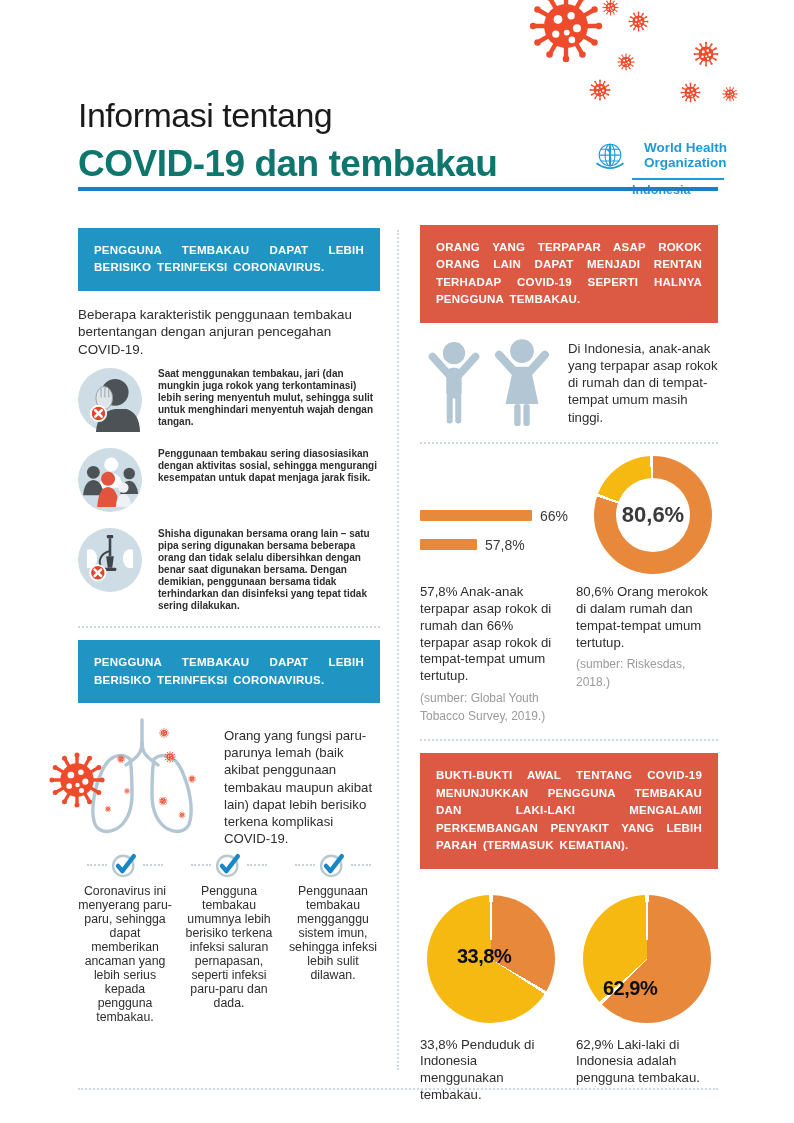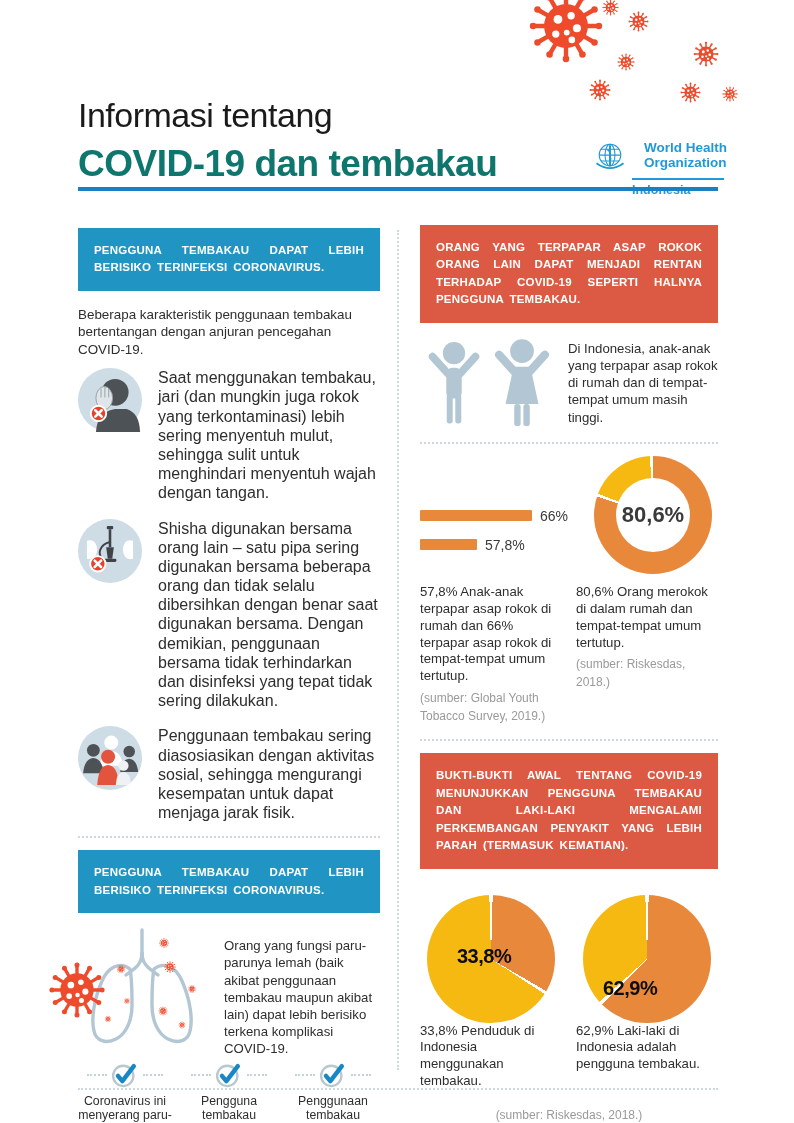--- a/index.html
+++ b/index.html
@@ -31,21 +31,21 @@
   .hbox { color:#fff; font-weight:700; font-size:11.5px; line-height:1.52;
           text-align:justify; padding:14px 16px; word-spacing:2.5px; letter-spacing:.2px; }
   .hbox.blue { background:#2095c3; }
   .hbox.red  { background:#dc5a44; }
   
   .intro { margin:15px 0 10px; font-size:13.4px; line-height:1.3; color:#2e2e2e; }
   .item { display:flex; gap:16px; align-items:flex-start; }
   .item + .item { margin-top:16px; }
   .items { margin-top:10px; }
   .item-icon { flex:0 0 64px; height:64px; }
-  .item-text { font-size:16px; line-height:1.2; color:#2e2e2e; }
+  .item-text { font-size:10px; line-height:1.2; color:#2e2e2e;font-weight:bold; }
   .lungs-row { display:flex; margin-top:14px; position:relative; gap:8px; }
   .lungs-fig { flex:0 0 152px; height:120px; position:relative; margin-left:-14px; }
   .lungs-text { font-size:13.2px; line-height:1.3; margin-top:10px; color:#2e2e2e; }
   .facts { display:flex; gap:10px; margin-top:4px; text-align:center; }
   .fact { flex:1; }
   .fact-check { display:flex; align-items:center; justify-content:center; gap:3px; }
   .dotline { width:20px; border-top:2px dotted #c4d1d9; }
   .fact-text { font-size:12.3px; line-height:1.14; color:#2e2e2e; margin-top:5px; }
   
   .children-row { display:flex; gap:14px; margin-top:13px; align-items:flex-start; }
@@ -68,21 +68,21 @@
   .cap-main { font-size:13.2px; line-height:1.28; color:#2e2e2e; }
   .cap-src { font-size:12px; color:#9a9a9a; margin-top:4px; line-height:1.5; }
   .right-div2 { margin-top:14px; }
   .rbox2 { margin-top:12px; }
   .pies-row { display:flex; gap:28px; margin-top:26px; justify-content:center; }
   .pie-wrap { position:relative; width:128px; height:128px; }
   .pie { width:128px; height:128px; border-radius:50%; }
   .pie-label { position:absolute; font-weight:700; font-size:20px; color:#0d0d0d; letter-spacing:-.5px; }
   .pie-label-1 { left:30px; top:50px; }
   .pie-label-2 { left:20px; top:82px; }
-  .pie-caps { display:flex; gap:14px; }
+  .pie-caps { display:flex; gap:14px; margin-top:14px; }
   .pies-src { text-align:center; font-size:12px; color:#9a9a9a; margin-top:18px; }
   .hidden-defs { position:absolute; width:0; height:0; overflow:hidden; }
 </style>
 </head>
 <body>
 
 <svg class="hidden-defs" aria-hidden="true">
   <defs>
     <g id="virus">
       <g stroke="#ee4b2c" stroke-width="6" stroke-linecap="round">
@@ -196,35 +196,20 @@
           <path d="M28,100 Q30,68 58,64 L76,64 Q96,70 97,100 Z" fill="#4d5257"></path>
           <ellipse cx="41" cy="47" rx="13" ry="18" fill="#dfe6ea" stroke="#96a0a7" stroke-width="1.5"></ellipse>
           <path d="M36,32 V46 M42,30 V46 M48,32 V46" stroke="#96a0a7" stroke-width="1.5" fill="none"></path>
           <circle cx="32" cy="71" r="12" fill="#e8402a" stroke="#fff" stroke-width="3"></circle>
           <path d="M27,66 L37,76 M37,66 L27,76" stroke="#fff" stroke-width="4" stroke-linecap="round"></path>
         </svg>
         <div class="item-text">Saat menggunakan tembakau, jari (dan mungkin juga rokok yang terkontaminasi) lebih sering menyentuh mulut, sehingga sulit untuk menghindari menyentuh wajah dengan tangan.</div>
       </div>
       <div class="item">
         <svg class="item-icon" viewBox="0 0 100 100">
-          <circle cx="50" cy="50" r="50" fill="#cddce5"></circle>
-          <path d="M14,34 Q28,30 30,48 Q28,66 14,62 Z" fill="#fff"></path>
-          <path d="M86,34 Q72,30 70,48 Q72,66 86,62 Z" fill="#fff"></path>
-          <rect x="45" y="11" width="10" height="5" rx="1.5" fill="#3f444a"></rect>
-          <rect x="48" y="16" width="4" height="28" fill="#3f444a"></rect>
-          <path d="M44,44 H56 L53.5,62 H46.5 Z" fill="#3f444a"></path>
-          <rect x="40" y="62" width="20" height="5" rx="2" fill="#3f444a"></rect>
-          <path d="M50,36 C34,40 30,54 38,62" stroke="#3f444a" stroke-width="3" fill="none" stroke-linecap="round"></path>
-          <circle cx="31" cy="70" r="12" fill="#e8402a" stroke="#fff" stroke-width="3"></circle>
-          <path d="M26,65 L36,75 M36,65 L26,75" stroke="#fff" stroke-width="4" stroke-linecap="round"></path>
-        </svg>
-        <div class="item-text">Shisha digunakan bersama orang lain – satu pipa sering digunakan bersama beberapa orang dan tidak selalu dibersihkan dengan benar saat digunakan bersama. Dengan demikian, penggunaan bersama tidak terhindarkan dan disinfeksi yang tepat tidak sering dilakukan.</div>
-      </div>
-      <div class="item">
-        <svg class="item-icon" viewBox="0 0 100 100">
           <defs>
               <clipPath id="cclip">
                 <circle cx="50" cy="50" r="50"></circle>
               </clipPath>
             </defs>
           <circle cx="50" cy="50" r="50" fill="#cddce5"></circle>
           <g clip-path="url(#cclip)">
             <circle cx="52" cy="26" r="11" fill="#fff"></circle>
               <path d="M34,62 Q36,40 52,39 Q68,40 70,62 Z" fill="#fff"></path>
             <circle cx="24" cy="38" r="10" fill="#4d5257"></circle>
@@ -232,20 +217,35 @@
             <circle cx="80" cy="40" r="9" fill="#4d5257"></circle>
               <path d="M66,72 Q68,52 80,51 Q92,52 94,72 Z" fill="#4d5257"></path>
             <circle cx="47" cy="48" r="11" fill="#e2543d"></circle>
               <path d="M30,92 Q32,62 47,61 Q62,62 64,92 Z" fill="#e2543d"></path>
             <circle cx="71" cy="62" r="8" fill="#eef2f4"></circle>
               <path d="M59,92 Q60,73 71,72 Q82,73 83,92 Z" fill="#eef2f4"></path>
           </g>
         </svg>
         <div class="item-text">Penggunaan tembakau sering diasosiasikan dengan aktivitas sosial, sehingga mengurangi kesempatan untuk dapat menjaga jarak fisik.</div>
       </div>
+      <div class="item">
+        <svg class="item-icon" viewBox="0 0 100 100">
+          <circle cx="50" cy="50" r="50" fill="#cddce5"></circle>
+          <path d="M14,34 Q28,30 30,48 Q28,66 14,62 Z" fill="#fff"></path>
+          <path d="M86,34 Q72,30 70,48 Q72,66 86,62 Z" fill="#fff"></path>
+          <rect x="45" y="11" width="10" height="5" rx="1.5" fill="#3f444a"></rect>
+          <rect x="48" y="16" width="4" height="28" fill="#3f444a"></rect>
+          <path d="M44,44 H56 L53.5,62 H46.5 Z" fill="#3f444a"></path>
+          <rect x="40" y="62" width="20" height="5" rx="2" fill="#3f444a"></rect>
+          <path d="M50,36 C34,40 30,54 38,62" stroke="#3f444a" stroke-width="3" fill="none" stroke-linecap="round"></path>
+          <circle cx="31" cy="70" r="12" fill="#e8402a" stroke="#fff" stroke-width="3"></circle>
+          <path d="M26,65 L36,75 M36,65 L26,75" stroke="#fff" stroke-width="4" stroke-linecap="round"></path>
+        </svg>
+        <div class="item-text">Shisha digunakan bersama orang lain – satu pipa sering digunakan bersama beberapa orang dan tidak selalu dibersihkan dengan benar saat digunakan bersama. Dengan demikian, penggunaan bersama tidak terhindarkan dan disinfeksi yang tepat tidak sering dilakukan.</div>
+      </div>
     </div>
 
     <div class="hr-dash" style="margin-top:14px"></div>
 
     <div class="hbox blue" style="margin-top:12px">PENGGUNA TEMBAKAU DAPAT LEBIH BERISIKO TERINFEKSI CORONAVIRUS.</div>
 
     <div class="lungs-row">
       <div class="lungs-fig">
         <svg width="152" height="120" viewBox="0 0 152 120">
           <g stroke="#b2c7d3" stroke-width="3.4" fill="none" stroke-linejoin="round" stroke-linecap="round">

